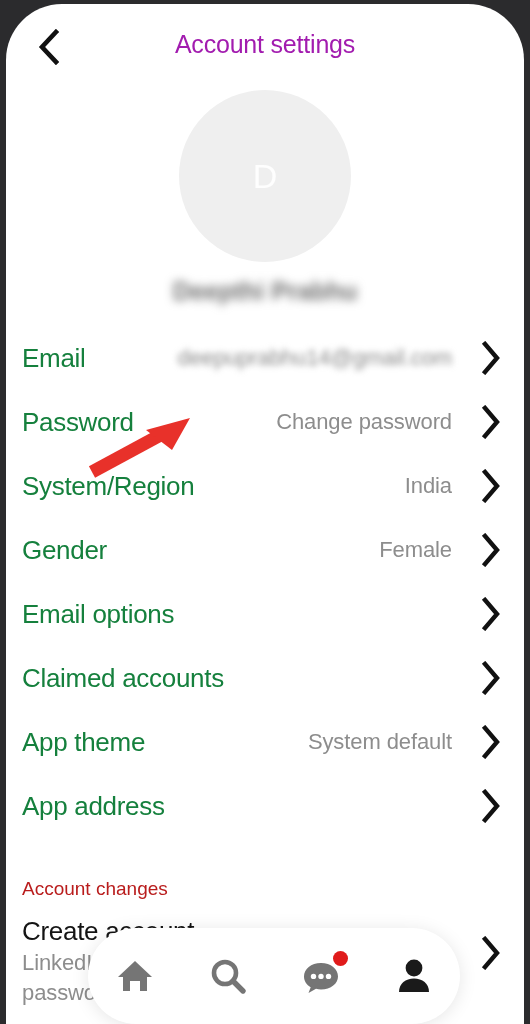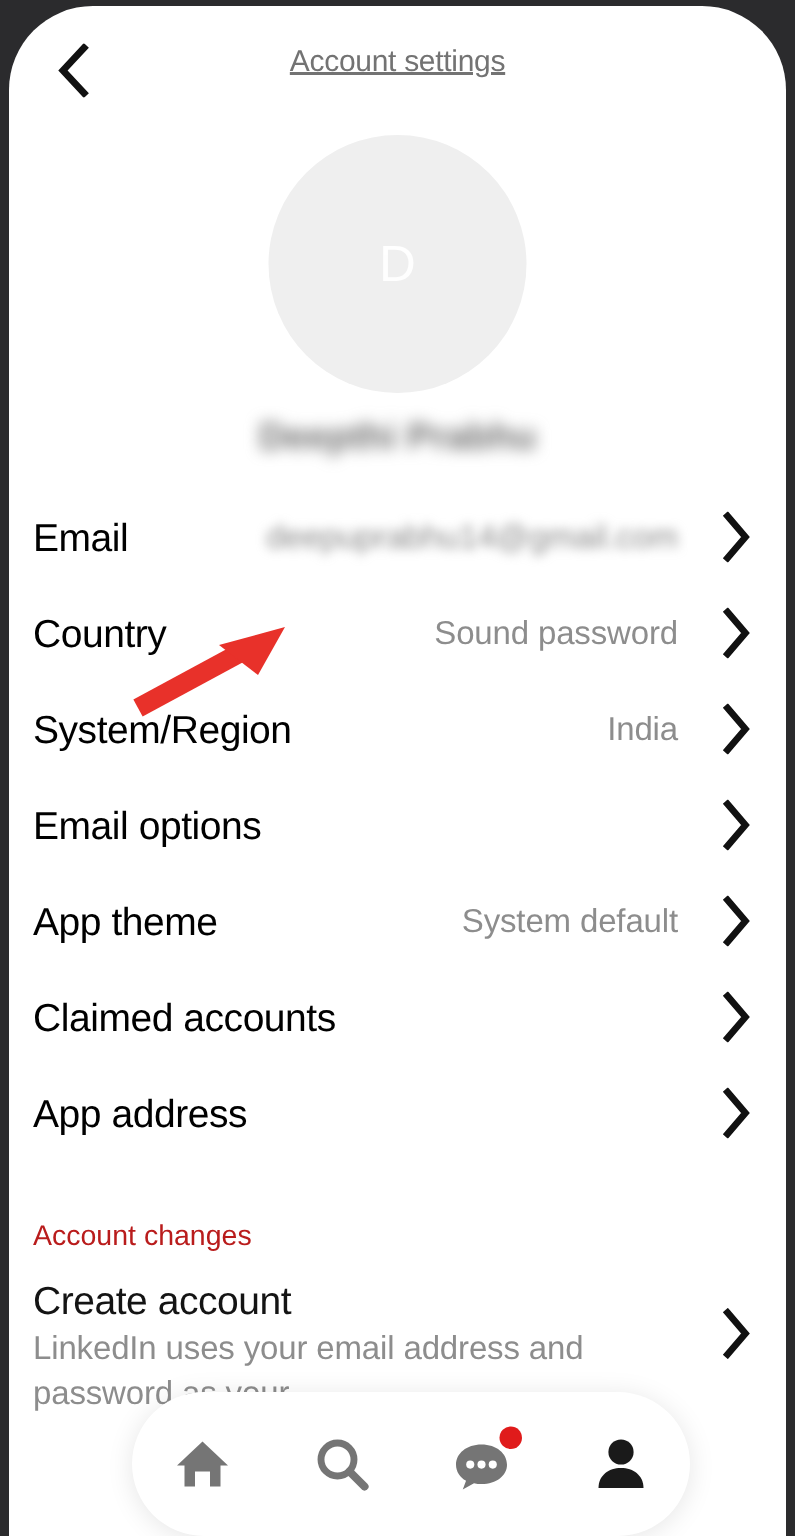--- a/index.html
+++ b/index.html
@@ -49,24 +49,23 @@
     justify-content: center;
     cursor: pointer;
   }
   #back-button svg { display: block; }
   #page-title {
     position: absolute;
     left: 0;
     right: 0;
     top: 26px;
     text-align: center;
-    font-size: 20px;
-    color: #737373;
+    font-size: 25px;
+    color: #a21caf;
     letter-spacing: -0.2px;
-    text-decoration: underline;
   }
 
   
   #profile {
     text-align: center;
     padding-top: 4px;
   }
   #avatar {
     width: 172px;
     height: 172px;
@@ -103,21 +102,21 @@
   .settings-row {
     position: relative;
     height: 64px;
     display: flex;
     align-items: center;
     padding: 0 0 0 16px;
     cursor: pointer;
   }
   .row-label {
     font-size: 26px;
-    color: #000000;
+    color: #15803d;
     letter-spacing: -0.3px;
     white-space: nowrap;
   }
   .row-spacer { flex: 1 1 auto; }
   .row-value {
     font-size: 22px;
     color: #8d8d8d;
     white-space: nowrap;
     margin-right: 22px;
     letter-spacing: -0.1px;
@@ -254,63 +253,73 @@
           <div class="row-label">Email</div>
           <div class="row-spacer"></div>
           <div class="row-value blurred">deepuprabhu14@gmail.com</div>
           <div class="chev">
             <svg width="22" height="34" viewBox="0 0 22 34">
               <path d="M5 3 L17 17 L5 31" fill="none" stroke="#111111" stroke-width="4.4" stroke-linecap="square" stroke-linejoin="miter"></path>
             </svg>
           </div>
         </div>
         <div class="settings-row">
-          <div class="row-label">Country</div>
-          <div class="row-spacer"></div>
-          <div class="row-value">Sound password</div>
+          <div class="row-label">Password</div>
+          <div class="row-spacer"></div>
+          <div class="row-value">Change password</div>
           <div class="chev">
             <svg width="22" height="34" viewBox="0 0 22 34">
               <path d="M5 3 L17 17 L5 31" fill="none" stroke="#111111" stroke-width="4.4" stroke-linecap="square" stroke-linejoin="miter"></path>
             </svg>
           </div>
         </div>
         <div class="settings-row">
           <div class="row-label">System/Region</div>
           <div class="row-spacer"></div>
           <div class="row-value">India</div>
           <div class="chev">
             <svg width="22" height="34" viewBox="0 0 22 34">
               <path d="M5 3 L17 17 L5 31" fill="none" stroke="#111111" stroke-width="4.4" stroke-linecap="square" stroke-linejoin="miter"></path>
             </svg>
           </div>
         </div>
         <div class="settings-row">
+          <div class="row-label">Gender</div>
+          <div class="row-spacer"></div>
+          <div class="row-value">Female</div>
+          <div class="chev">
+            <svg width="22" height="34" viewBox="0 0 22 34">
+              <path d="M5 3 L17 17 L5 31" fill="none" stroke="#111111" stroke-width="4.4" stroke-linecap="square" stroke-linejoin="miter"></path>
+            </svg>
+          </div>
+        </div>
+        <div class="settings-row">
           <div class="row-label">Email options</div>
           <div class="row-spacer"></div>
           <div class="row-value"></div>
           <div class="chev">
             <svg width="22" height="34" viewBox="0 0 22 34">
               <path d="M5 3 L17 17 L5 31" fill="none" stroke="#111111" stroke-width="4.4" stroke-linecap="square" stroke-linejoin="miter"></path>
             </svg>
           </div>
         </div>
         <div class="settings-row">
+          <div class="row-label">Claimed accounts</div>
+          <div class="row-spacer"></div>
+          <div class="row-value"></div>
+          <div class="chev">
+            <svg width="22" height="34" viewBox="0 0 22 34">
+              <path d="M5 3 L17 17 L5 31" fill="none" stroke="#111111" stroke-width="4.4" stroke-linecap="square" stroke-linejoin="miter"></path>
+            </svg>
+          </div>
+        </div>
+        <div class="settings-row">
           <div class="row-label">App theme</div>
           <div class="row-spacer"></div>
           <div class="row-value">System default</div>
-          <div class="chev">
-            <svg width="22" height="34" viewBox="0 0 22 34">
-              <path d="M5 3 L17 17 L5 31" fill="none" stroke="#111111" stroke-width="4.4" stroke-linecap="square" stroke-linejoin="miter"></path>
-            </svg>
-          </div>
-        </div>
-        <div class="settings-row">
-          <div class="row-label">Claimed accounts</div>
-          <div class="row-spacer"></div>
-          <div class="row-value"></div>
           <div class="chev">
             <svg width="22" height="34" viewBox="0 0 22 34">
               <path d="M5 3 L17 17 L5 31" fill="none" stroke="#111111" stroke-width="4.4" stroke-linecap="square" stroke-linejoin="miter"></path>
             </svg>
           </div>
         </div>
         <div class="settings-row">
           <div class="row-label">App address</div>
           <div class="row-spacer"></div>
           <div class="chev">

